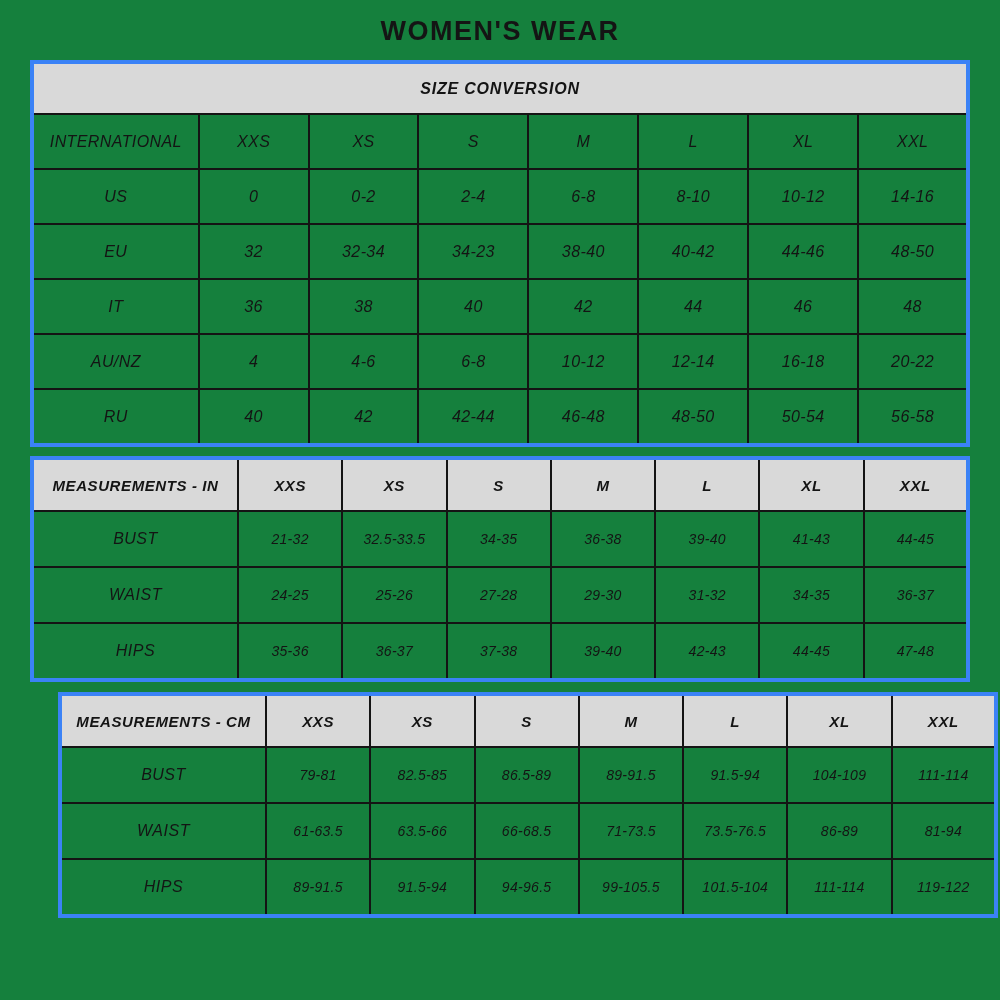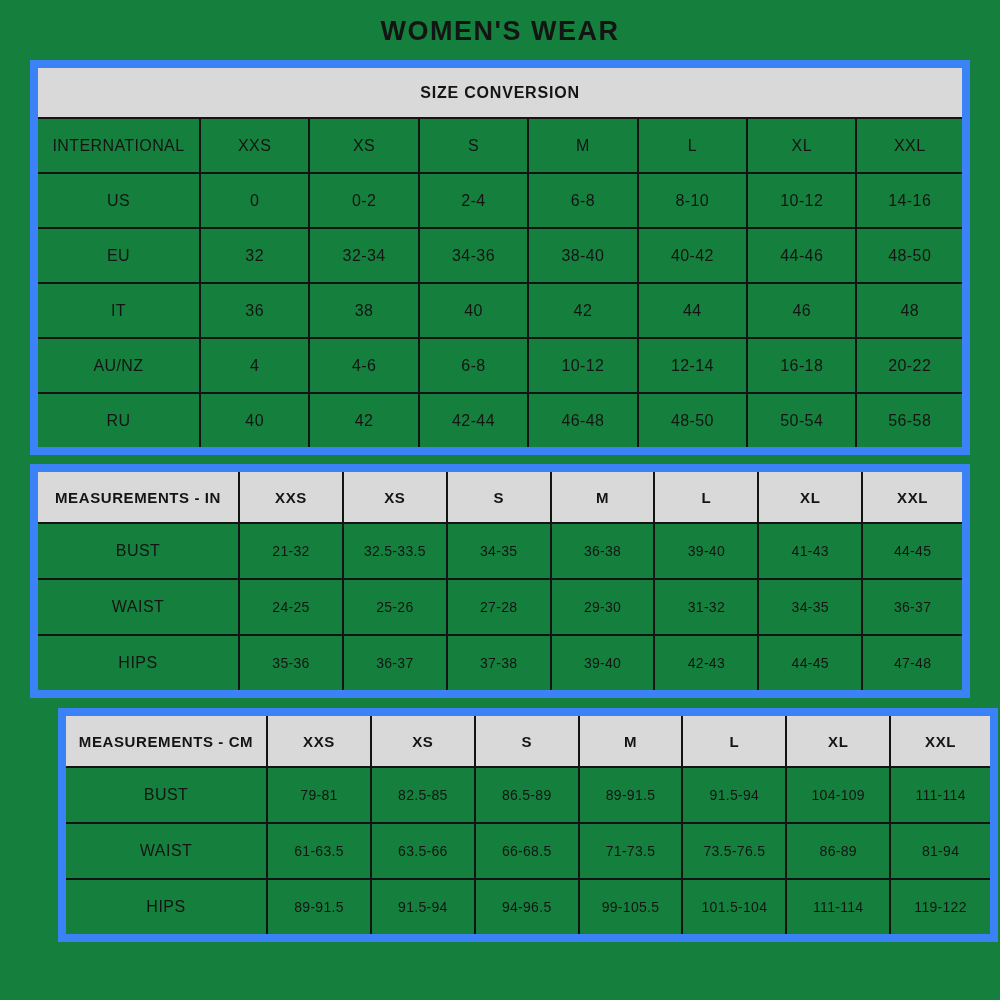--- a/index.html
+++ b/index.html
@@ -21,21 +21,22 @@
     font-size: 27px;
     font-weight: 700;
     letter-spacing: 1.5px;
     margin: 4px 0 13px 0;
     color: #141414;
   }
   table.chart {
     width: 100%;
     border-collapse: collapse;
     table-layout: fixed;
-    border: 8px solid #3b82f6;
+    border: 4px solid #3b82f6;
+    font-style: italic;
   }
   table.chart td, table.chart th {
     border: 2px solid #141414;
     text-align: center;
     vertical-align: middle;
     padding: 0 2px;
     color: #141414;
     overflow: hidden;
   }
   
@@ -116,21 +117,21 @@
           <td>2-4</td>
           <td>6-8</td>
           <td>8-10</td>
           <td>10-12</td>
           <td>14-16</td>
         </tr>
         <tr>
           <td class="row-label">EU</td>
           <td>32</td>
           <td>32-34</td>
-          <td>34-36</td>
+          <td>34-23</td>
           <td>38-40</td>
           <td>40-42</td>
           <td>44-46</td>
           <td>48-50</td>
         </tr>
         <tr>
           <td class="row-label">IT</td>
           <td>36</td>
           <td>38</td>
           <td>40</td>

